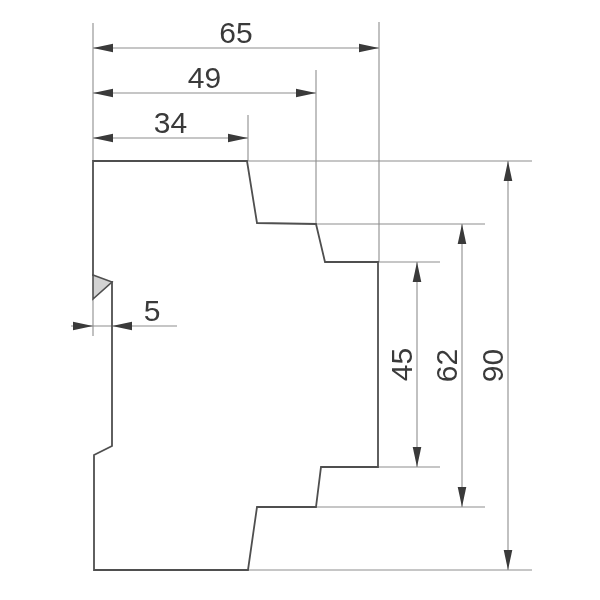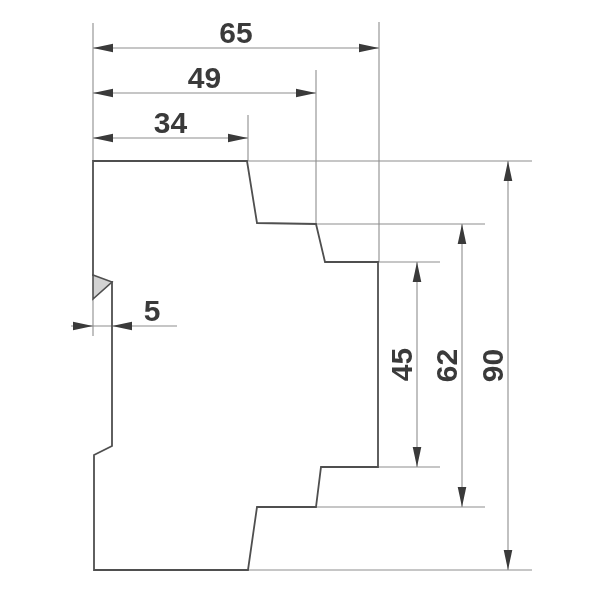--- a/index.html
+++ b/index.html
@@ -9,21 +9,20 @@
     width: 600px;
     height: 600px;
     font-family: "Liberation Sans", sans-serif;
   }
   .drawing-wrap {
     position: relative;
     width: 600px;
     height: 600px;
     background: #bef264;
     overflow: hidden;
-    font-weight: bold;
   }
   svg { display: block; }
   text { user-select: none; }
 </style>
 </head>
 <body>
 
 <div class="drawing-wrap">
   <svg width="600" height="600" viewBox="0 0 600 600" xmlns="http://www.w3.org/2000/svg" style="background: rgb(255, 255, 255);">
       <line x1="93" y1="23" x2="93" y2="161" stroke="#8e8e8e" stroke-width="1.1"></line>

